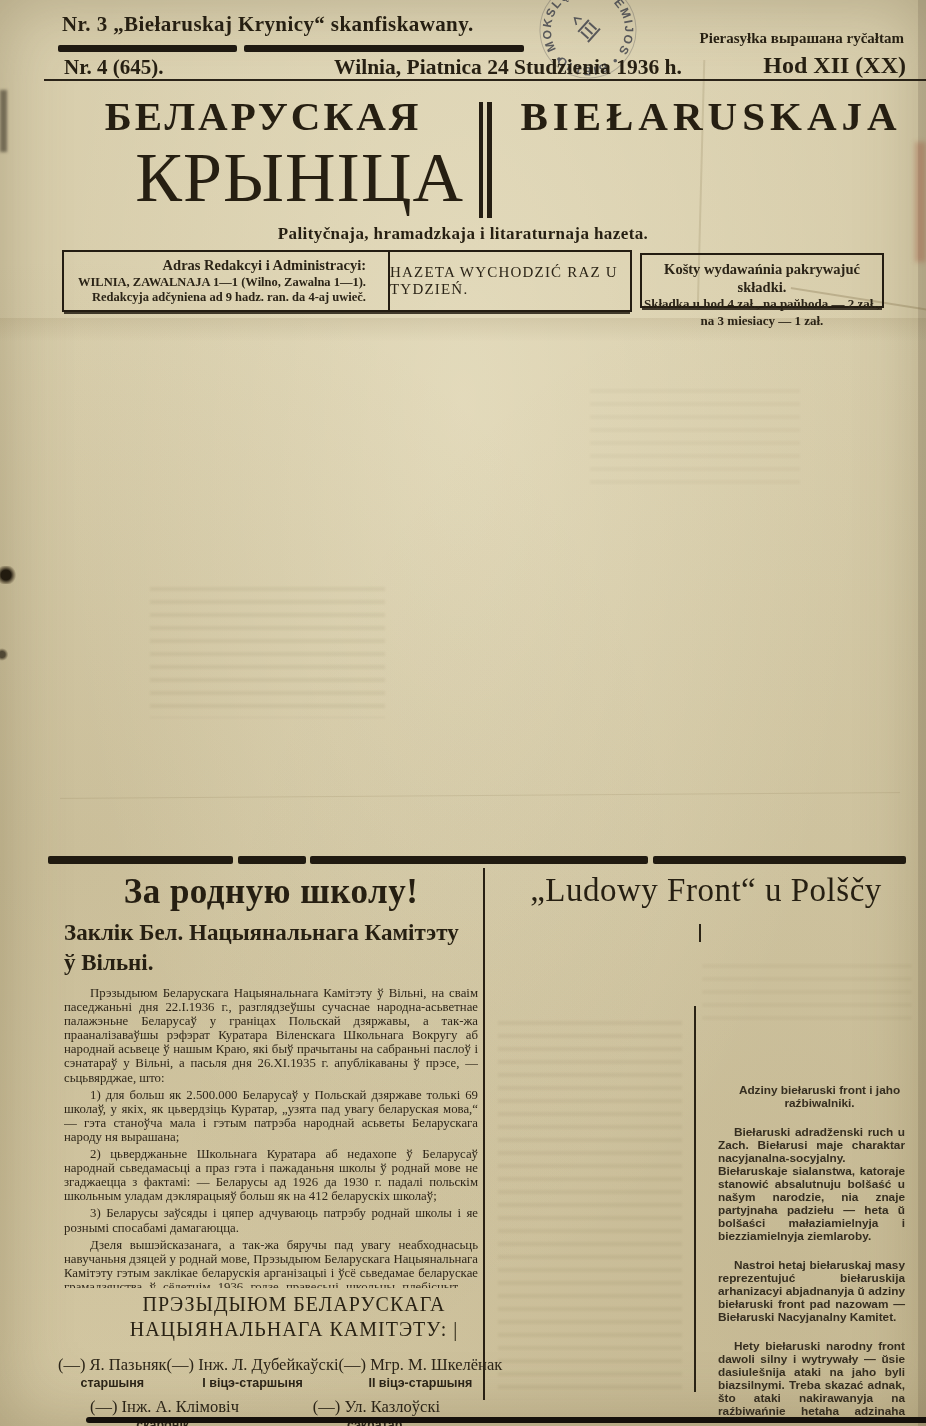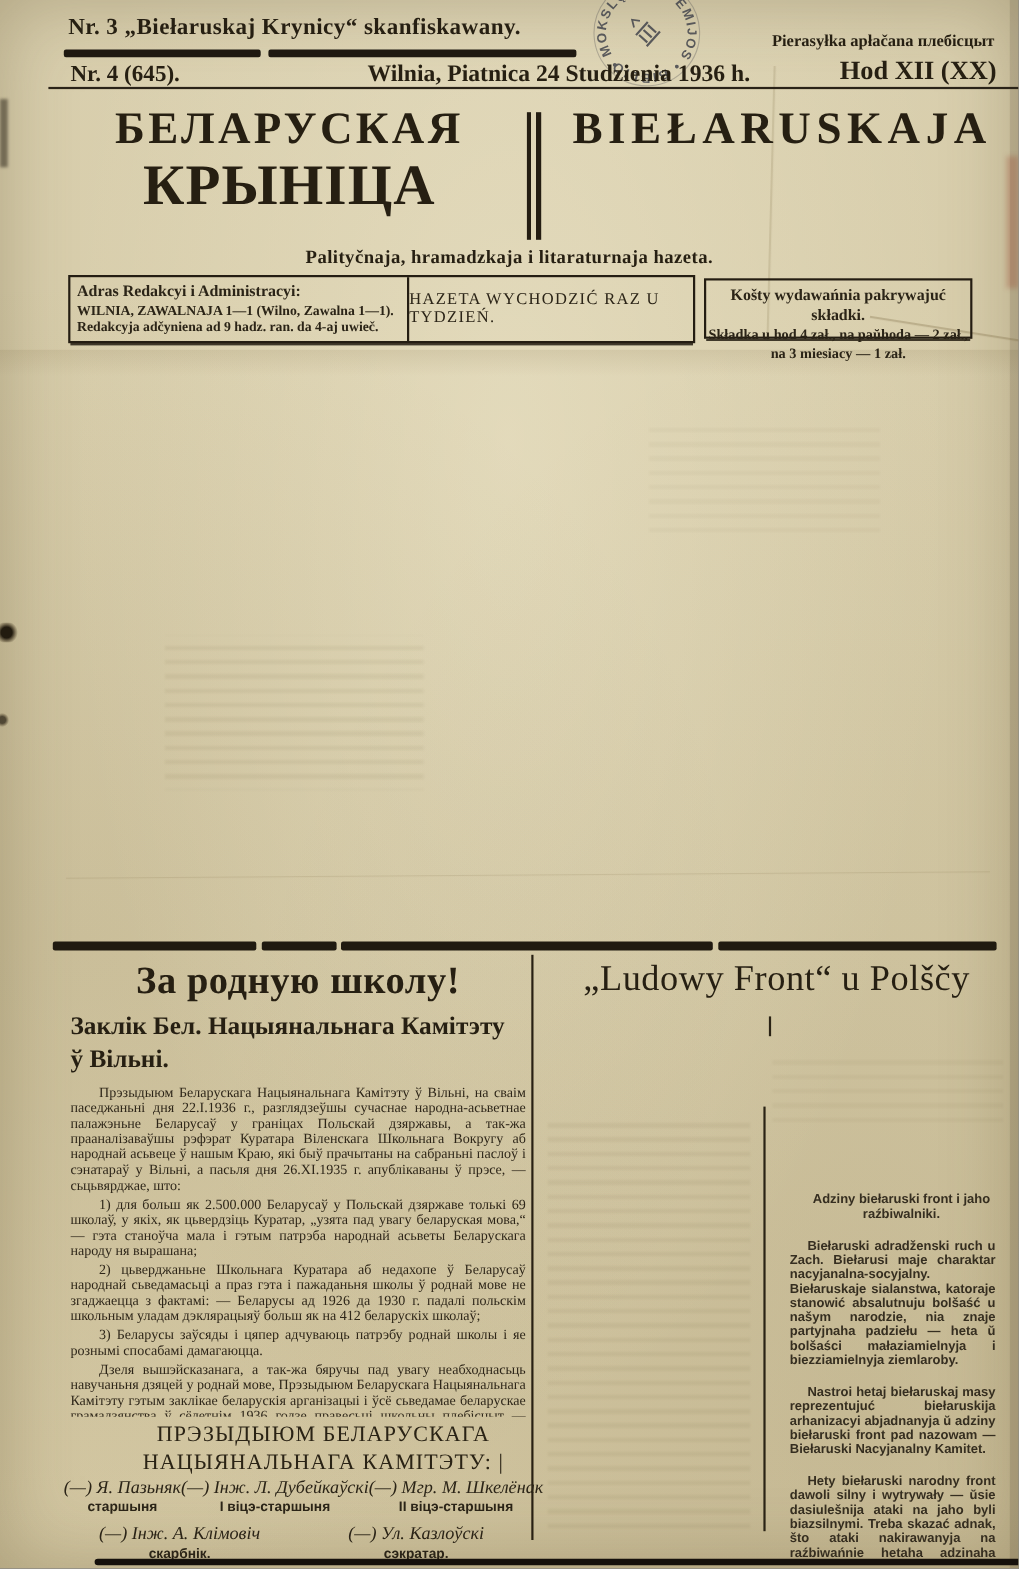--- a/index.html
+++ b/index.html
@@ -19,29 +19,29 @@
   .conf-notice{left:62px;top:12px;font-weight:bold;font-size:21px;letter-spacing:.4px;}
   .bar{background:#1f1911;height:7px;border-radius:2px;}
   .mailing{right:22px;top:30px;font-weight:bold;font-size:15px;}
   .issue-no{left:64px;top:55px;font-weight:bold;font-size:21px;}
   .dateline{left:90px;right:0;top:55px;text-align:center;font-weight:bold;font-size:21.5px;}
   .volume{right:20px;top:52px;font-weight:bold;font-size:24px;}
   .rule{background:#2a2318;}
   
   .m-block{text-align:center;line-height:1;}
   .m-l1{font-weight:bold;font-size:41px;letter-spacing:3px;}
-  .m-l2{font-weight:bold;font-size:52px;letter-spacing:1px;margin-top:6px;}
+  .m-l2{font-weight:normal;font-size:70px;letter-spacing:1px;margin-top:6px;text-align:right;}
   .m-lat .m-l1{letter-spacing:5px;}
   .m-lat .m-l2{letter-spacing:7px;}
   .m-div{left:479px;top:102px;width:13px;height:116px;
     background:linear-gradient(90deg,#241d12 0 4px,transparent 4px 8px,#241d12 8px 13px);}
   .m-subtitle{left:0;right:0;top:224px;text-align:center;font-weight:bold;font-size:17px;letter-spacing:.4px;}
   
   .box-row{left:62px;top:250px;width:566px;height:58px;border:2px solid #241d12;display:flex;box-shadow:0 4px 0 -2px rgba(36,29,18,.85);}
-  .box-address{width:296px;border-right:2px solid #241d12;padding:5px 4px 0 6px;text-align:left;font-size:12.5px;line-height:1.22;font-weight:bold;}
+  .box-address{width:296px;border-right:2px solid #241d12;padding:5px 22px 0 6px;text-align:right;font-size:12.5px;line-height:1.22;font-weight:bold;}
   .box-address .b1{font-size:14.5px;}
   .box-freq{flex:1;display:flex;align-items:center;justify-content:center;font-weight:normal;font-size:15px;letter-spacing:1.2px;}
   .box-sub{left:640px;top:253px;width:244px;height:55px;border:2px solid #241d12;box-shadow:0 4px 0 -2px rgba(36,29,18,.85);text-align:center;padding-top:5px;box-sizing:border-box;font-weight:bold;line-height:1.25;}
   .box-sub .b1{font-size:14.5px;}
   .box-sub .b2{font-size:13px;}
   
   .ghost{background:repeating-linear-gradient(180deg,transparent 0 9px,rgba(100,85,50,.07) 9px 13px);filter:blur(1.2px);}
   .hole{background:radial-gradient(circle,#221b0f 0 35%,rgba(60,48,28,.5) 55%,transparent 72%);}
   .crease{background:rgba(110,92,55,.28);filter:blur(.6px);}
   .fold{left:0;right:0;top:318px;height:24px;background:linear-gradient(rgba(120,100,60,.13),transparent);}
@@ -51,21 +51,21 @@
   
   .hb{top:856px;height:8px;background:#201a10;position:absolute;border-radius:2px;}
   .col-div{left:483px;top:868px;width:2px;height:532px;background:#282013;}
   .la-title{left:64px;top:872px;width:414px;text-align:center;font-weight:bold;font-size:35px;letter-spacing:.5px;}
   .la-sub{left:64px;width:414px;font-weight:bold;font-size:23px;}
   .la-body{left:64px;top:986px;width:414px;height:302px;overflow:hidden;font-size:12.8px;line-height:14.1px;text-align:justify;color:#2e2619;}
   .la-body p{margin:0 0 3px 0;text-indent:26px;}
   .sig-head{left:110px;top:1292px;width:368px;text-align:center;font-size:20px;letter-spacing:1px;line-height:1.25;color:#2a2315;}
   .sig-row{left:58px;width:424px;display:flex;}
   .sig{text-align:center;}
-  .sig .nm{font-style:italic;font-size:16.5px;white-space:nowrap;}
+  .sig .nm{font-size:16.5px;white-space:nowrap;margin-top:13px;}
   .sig .rl{font-family:"Liberation Sans",sans-serif;font-weight:bold;font-size:12.5px;margin-top:1px;}
   .ra-title{left:490px;top:872px;width:432px;text-align:center;font-weight:normal;font-size:33px;letter-spacing:.5px;}
   .ra-tick{left:699px;top:924px;width:2px;height:18px;background:#2a2315;}
   .ra-div-a{left:694px;top:1006px;width:2px;height:386px;background:#2a2315;}
   .ra-body{left:702px;top:1084px;width:219px;height:332px;overflow:hidden;font-family:"Liberation Sans",sans-serif;font-weight:bold;font-size:11.8px;line-height:13px;text-align:justify;color:rgba(45,38,25,.95);}
   .ra-body .hd{text-align:center;margin:0 0 2px 0;}
   .ra-body p{margin:16px;text-indent:16px;}
   .bottom-edge{left:86px;top:1417px;width:840px;height:6px;background:#15100b;border-radius:3px 0 0 3px;}
   .stamp{left:532px;top:-26px;transform:rotate(-48deg);opacity:.82;}
 </style>
@@ -99,21 +99,21 @@
     <circle cx="56" cy="56" r="48" fill="none" stroke="#3e4049" stroke-width="1" opacity=".35"></circle>
     <text font-size="12" fill="#3e4049" font-family="Liberation Sans, sans-serif" font-weight="bold" letter-spacing="1.5">
       <textPath href="#stc">• MOKSLŲ AKADEMIJOS • BIBLIOTEKA</textPath>
     </text>
     <g stroke="#3e4049" stroke-width="2" fill="none">
       <path d="M48,50 h16 M50,52 v10 M56,52 v10 M62,52 v10 M47,64 h18"></path>
       <path d="M52,44 l4,-6 l4,6" stroke-width="1.6"></path>
     </g>
   </svg>
 
-  <div class="abs mailing ink">Pierasyłka apłačana плебісцыт</div>
+  <div class="abs mailing ink">Pierasyłka вырашана ryčałtam</div>
   <div class="abs issue-no ink">Nr. 4 (645).</div>
   <div class="abs dateline ink">Wilnia, Piatnica 24 Studzienia 1936 h.</div>
   <div class="abs volume ink">Hod XII (XX)</div>
   <div class="abs rule" style="left:44px;top:79px;right:0;height:2px;"></div>
 
   <div class="abs m-block ink" style="left:62px;top:96px;width:402px;">
     <div class="m-l1">БЕЛАРУСКАЯ</div>
     <div class="m-l2">КРЫНІЦА</div>
   </div>
   <div class="abs m-div"></div>

